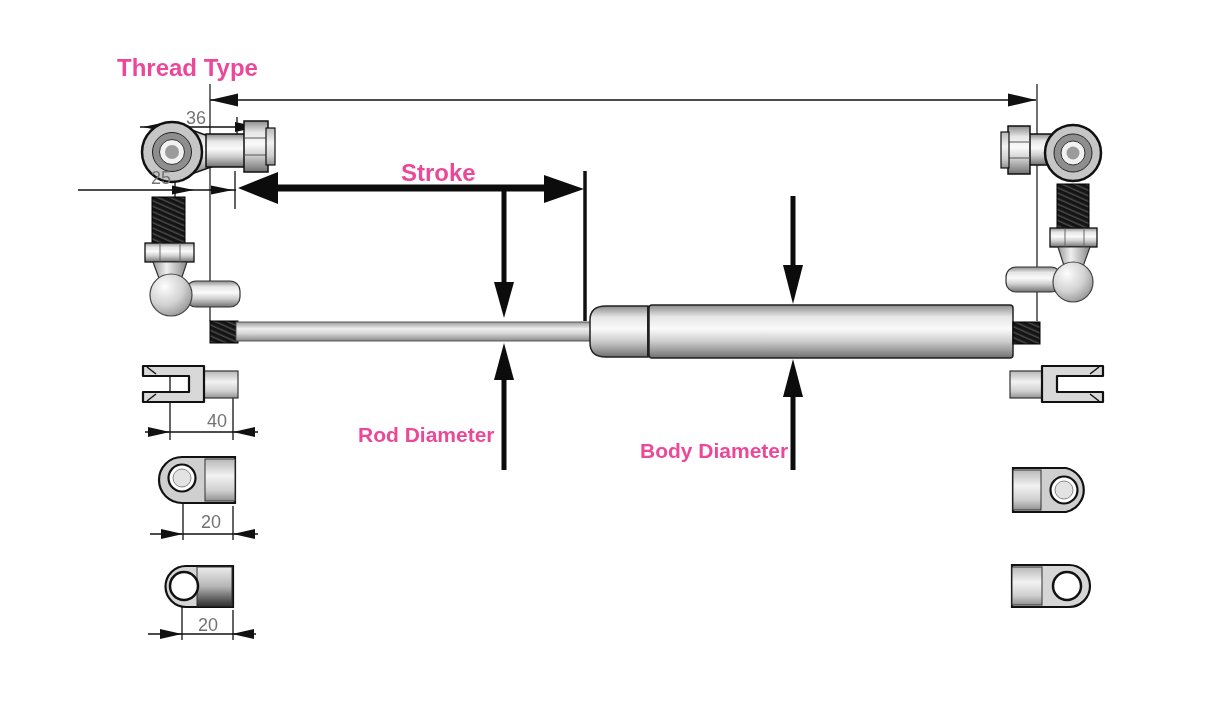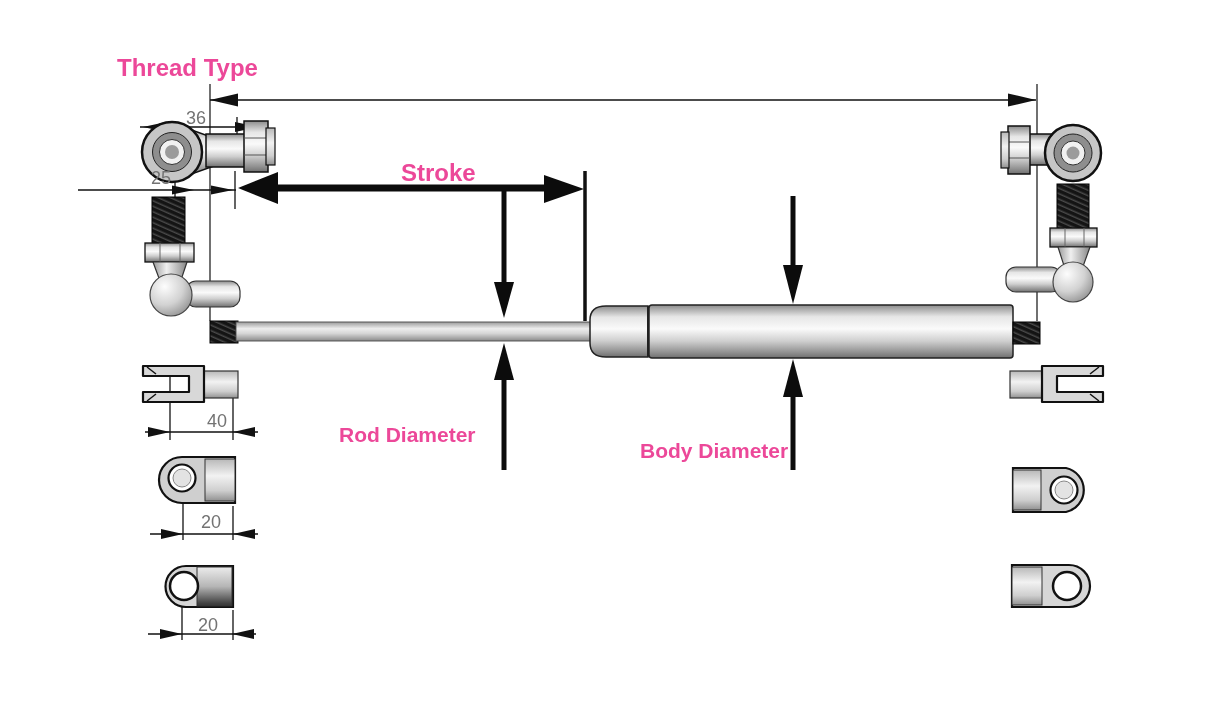--- a/index.html
+++ b/index.html
@@ -226,21 +226,21 @@
       <line x1="793" y1="396" x2="793" y2="470" stroke="#0c0c0c" stroke-width="5"></line>
       <polygon points="793,359 783,397 803,397"></polygon>
     </g>
   </svg>
 
 
   <div class="lbl big" style="left:117px;top:56px;">Thread Type</div>
 
   <div class="lbl big" style="left:373px;top:161px;margin-left:28px;">Stroke</div>
 
-  <div class="lbl mid" style="left:339px;top:424px;text-align:right;">Rod Diameter</div>
+  <div class="lbl mid" style="left:358px;top:424px;text-align:right;">Rod Diameter</div>
 
   <div class="lbl mid" style="left:640px;top:440px;">Body Diameter</div>
 
   <div class="lbl dim" style="left:186px;top:109px;">36</div>
 
   <div class="lbl dim" style="left:107px;top:169px;margin-left:44px;">25</div>
 
   <div class="lbl dim" style="left:207px;top:412px;">40</div>
 
   <div class="lbl dim" style="left:201px;top:513px;">20</div>

